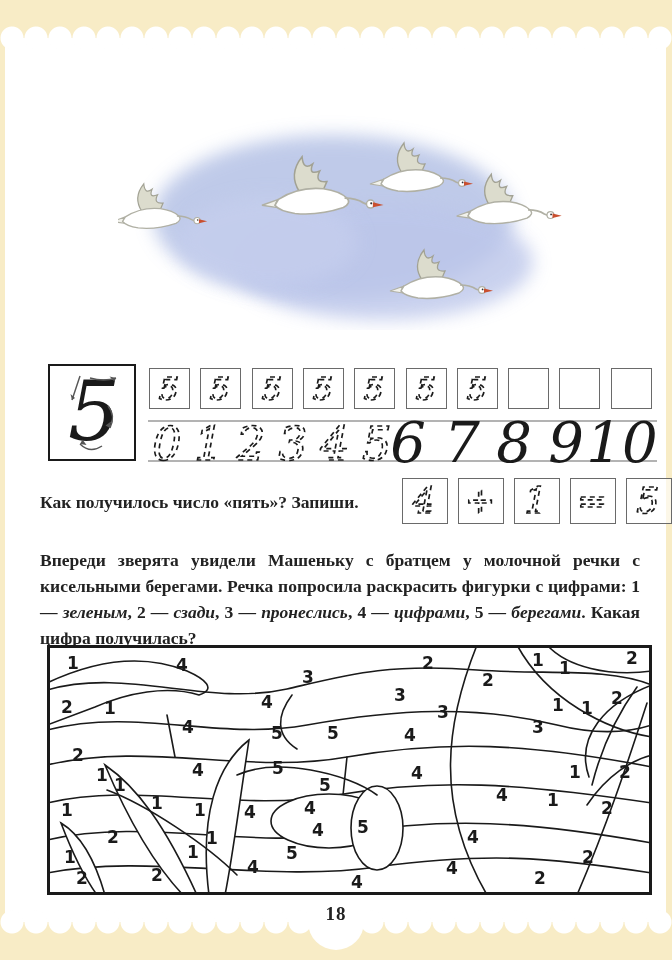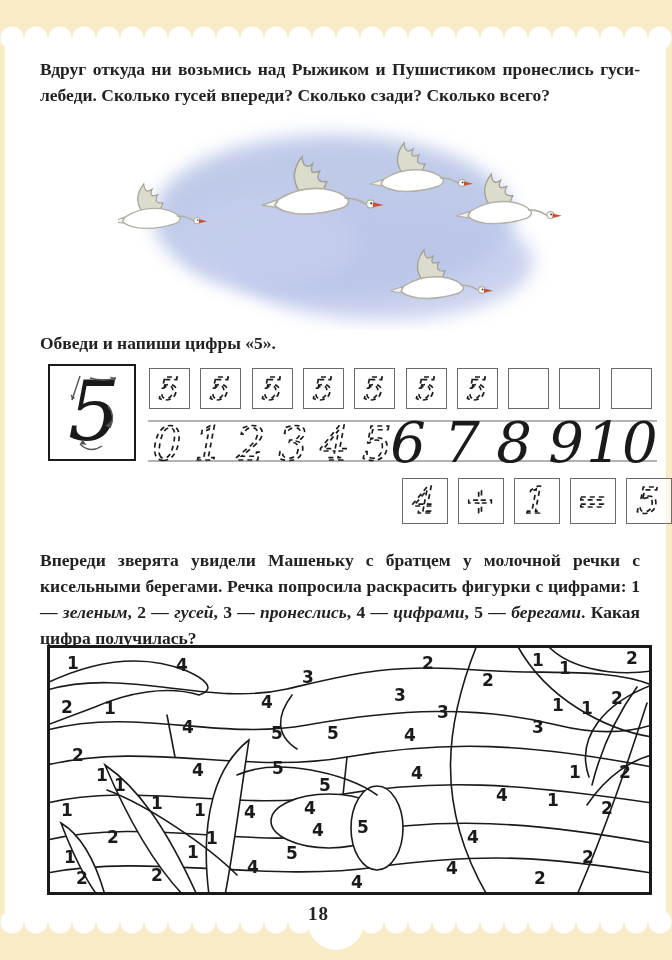--- a/index.html
+++ b/index.html
@@ -8,21 +8,21 @@
   
   .band{position:absolute;background:#f8ecc6;}
   .band-top{top:0;left:0;right:0;height:38px;}
   .band-bottom{bottom:0;left:0;right:0;height:38px;}
   .band-left{top:0;bottom:0;left:0;width:5px;}
   .band-right{top:0;bottom:0;right:0;width:6px;}
   .scallop{position:absolute;left:0;right:0;height:24px;background-repeat:repeat-x;background-size:24px 24px;}
   .scallop-top{top:26px;background-image:radial-gradient(circle 12px at 12px 12px,#ffffff 11px,rgba(255,255,255,0) 12px);}
   .scallop-bottom{top:910px;background-image:radial-gradient(circle 12px at 12px 12px,#ffffff 11px,rgba(255,255,255,0) 12px);}
   .pagenum-bump{position:absolute;left:308px;top:894px;width:56px;height:56px;border-radius:50%;background:#fff;}
-  .pagenum{position:absolute;left:308px;top:903px;width:56px;text-align:left;font-size:19px;font-weight:bold;letter-spacing:1px;}
+  .pagenum{position:absolute;left:308px;top:903px;width:56px;text-align:center;font-size:19px;font-weight:bold;letter-spacing:1px;}
   
   .para{position:absolute;left:40px;width:600px;font-weight:bold;font-size:17.5px;line-height:26px;text-align:justify;}
   .para i{}
   #task1{top:56px;}
   #task2{top:330px;text-align:left;}
   #task3{top:489px;text-align:left;width:380px;}
   #task4{top:547px;}
   
   .illu{position:absolute;left:118px;top:112px;width:444px;height:218px;}
   
@@ -50,21 +50,20 @@
 
   <div class="band band-left"></div>
   <div class="band band-right"></div>
   <div class="band band-top"></div>
   <div class="scallop scallop-top"></div>
   <div class="band band-bottom"></div>
   <div class="scallop scallop-bottom"></div>
   <div class="pagenum-bump"></div>
   <div class="pagenum">18</div>
 
-  <div class="para" id="task1">Вдруг откуда ни возьмись над Рыжиком и Пушистиком пронеслись гуси-лебеди. Сколько гусей впереди? Сколько сзади? Сколько всего?</div>
 
   <div class="illu">
     <svg width="444" height="218" viewBox="0 0 444 218">
       <defs>
         <filter id="blur8" x="-30%" y="-30%" width="160%" height="160%">
             <feGaussianBlur stdDeviation="9"></feGaussianBlur>
           </filter>
         <g id="swan">
           <path d="M14 44 L28 39 Q24 43 27 46 Z" fill="#f2f2ec" stroke="#b0b0a4" stroke-width="1.2"></path>
           <path d="M46 33 Q36 18 48 3 Q49 15 57 9 Q53 19 63 15 Q58 25 69 24 L66 31 Z" fill="#dcdccd" stroke="#a2a294" stroke-width="1.3"></path>
@@ -81,21 +80,20 @@
         <ellipse cx="150" cy="130" rx="90" ry="45" fill="#c6cfee" opacity="0.7" filter="url(#blur8)"></ellipse>
       </g>
       <use href="#swan" x="-20" y="75" width="120" height="70" transform="scale(0.92)"></use>
       <use href="#swan" x="108" y="35" transform="scale(1.18)"></use>
       <use href="#swan" x="238" y="28"></use>
       <use href="#swan" x="318" y="58" transform="scale(1.02)"></use>
       <use href="#swan" x="258" y="135"></use>
     </svg>
   </div>
 
-  <div class="para" id="task2">Обведи и напиши цифры «5».</div>
 
   <div class="bigbox">
     <svg width="83" height="92" viewBox="0 0 83 92">
       <text x="44" y="74" text-anchor="middle" class="digit-solid" style="font-size:82px;">5</text>
       <path d="M30 10 L22 34" stroke="#555" stroke-width="1.4" fill="none"></path>
       <path d="M22 34 l-1.5 -6 l4.5 4 z" fill="#555"></path>
       <path d="M40 12 Q54 16 66 12" stroke="#555" stroke-width="1.4" fill="none"></path>
       <path d="M66 12 l-6.5 -1.5 l5 5 z" fill="#555"></path>
       <path d="M58 40 Q66 50 60 62" stroke="#555" stroke-width="1.4" fill="none"></path>
       <path d="M60 62 l1 -6.5 l-5.5 4 z" fill="#555"></path>
@@ -143,24 +141,25 @@
         <text class="digit-dashed" x="232" y="45" text-anchor="middle" style="font-size: 46px;">5</text>
         <text class="digit-solid" x="263" y="47" text-anchor="middle" style="font-size: 56px;">6</text>
         <text class="digit-solid" x="317" y="47" text-anchor="middle" style="font-size: 56px;">7</text>
         <text class="digit-solid" x="369" y="47" text-anchor="middle" style="font-size: 56px;">8</text>
         <text class="digit-solid" x="421" y="47" text-anchor="middle" style="font-size: 56px;">9</text>
         <text class="digit-solid" x="477" y="47" text-anchor="middle" style="font-size: 56px;">10</text>
       </svg>
   </div>
 
 
+  <div class="para" id="task3">Как получилось число «пять»? Запиши.</div>
 
   <div id="eqRow"></div>
 
-  <div class="para" id="task4"><span>Впереди зверята увидели Машеньку с братцем у молочной речки с кисельными берегами. Речка попросила раскрасить фигурки с цифрами: 1 — </span><i>зеленым</i><span>, 2 — </span><i>гусей</i><span>, 3 — </span><i>пронеслись</i><span>, 4 — </span><i>цифрами</i><span>, 5 — </span><i>берегами</i><span>. Какая цифра получилась?</span></div>
+  <div class="para" id="task4"><span>Впереди зверята увидели Машеньку с братцем у молочной речки с кисельными берегами. Речка попросила раскрасить фигурки с цифрами: 1 — </span><i>зеленым</i><span>, 2 — </span><i>сзади</i><span>, 3 — </span><i>пронеслись</i><span>, 4 — </span><i>цифрами</i><span>, 5 — </span><i>берегами</i><span>. Какая цифра получилась?</span></div>
 
   <div class="coloring">
     <svg id="colorSvg" width="605" height="250" viewBox="0 0 605 250">
       <g fill="none" stroke="#1a1a1a" stroke-width="1.6" stroke-linecap="round">
         <path d="M0,38 C55,12 100,10 140,26 C158,34 170,44 152,50 C120,40 80,48 48,62 L0,80"></path>
         <path d="M0,45 C80,22 160,62 240,44 C300,30 340,18 430,25 C500,30 560,22 605,40"></path>
         <path d="M0,85 C90,62 170,96 260,80 C350,64 430,60 510,80 C550,90 580,88 605,80"></path>
         <path d="M0,120 C100,96 200,130 300,112 C400,95 480,98 605,122"></path>
         <path d="M0,158 C90,136 190,168 290,150 C390,133 470,138 605,158"></path>
         <path d="M0,195 C100,172 200,205 300,188 C400,172 480,176 605,198"></path>

